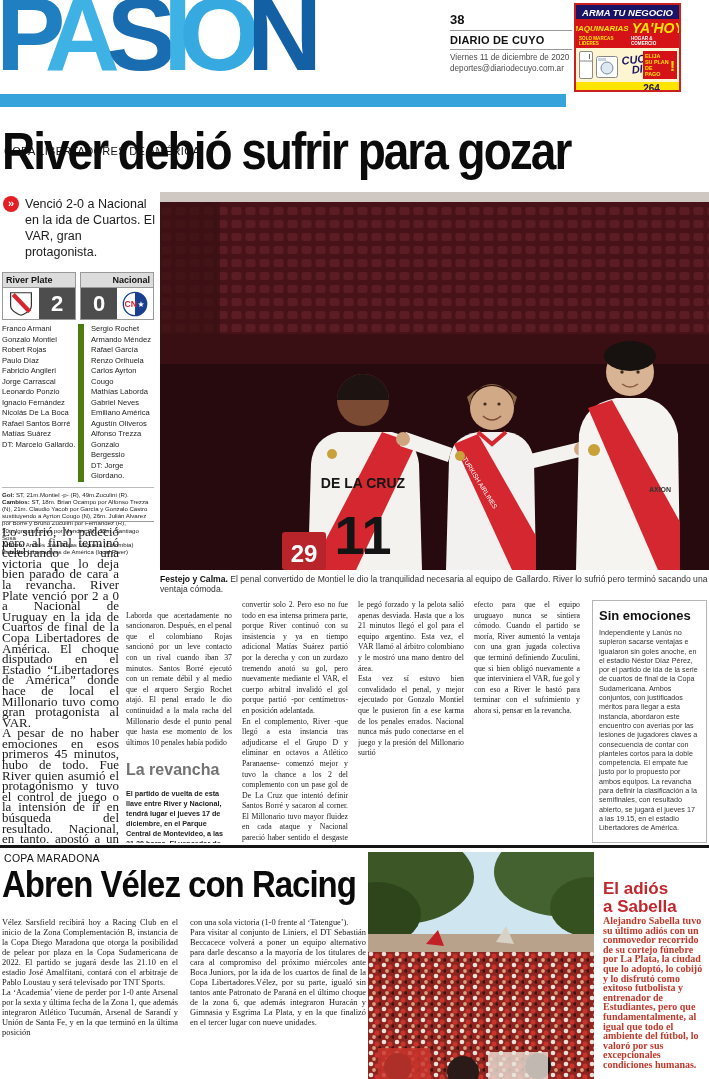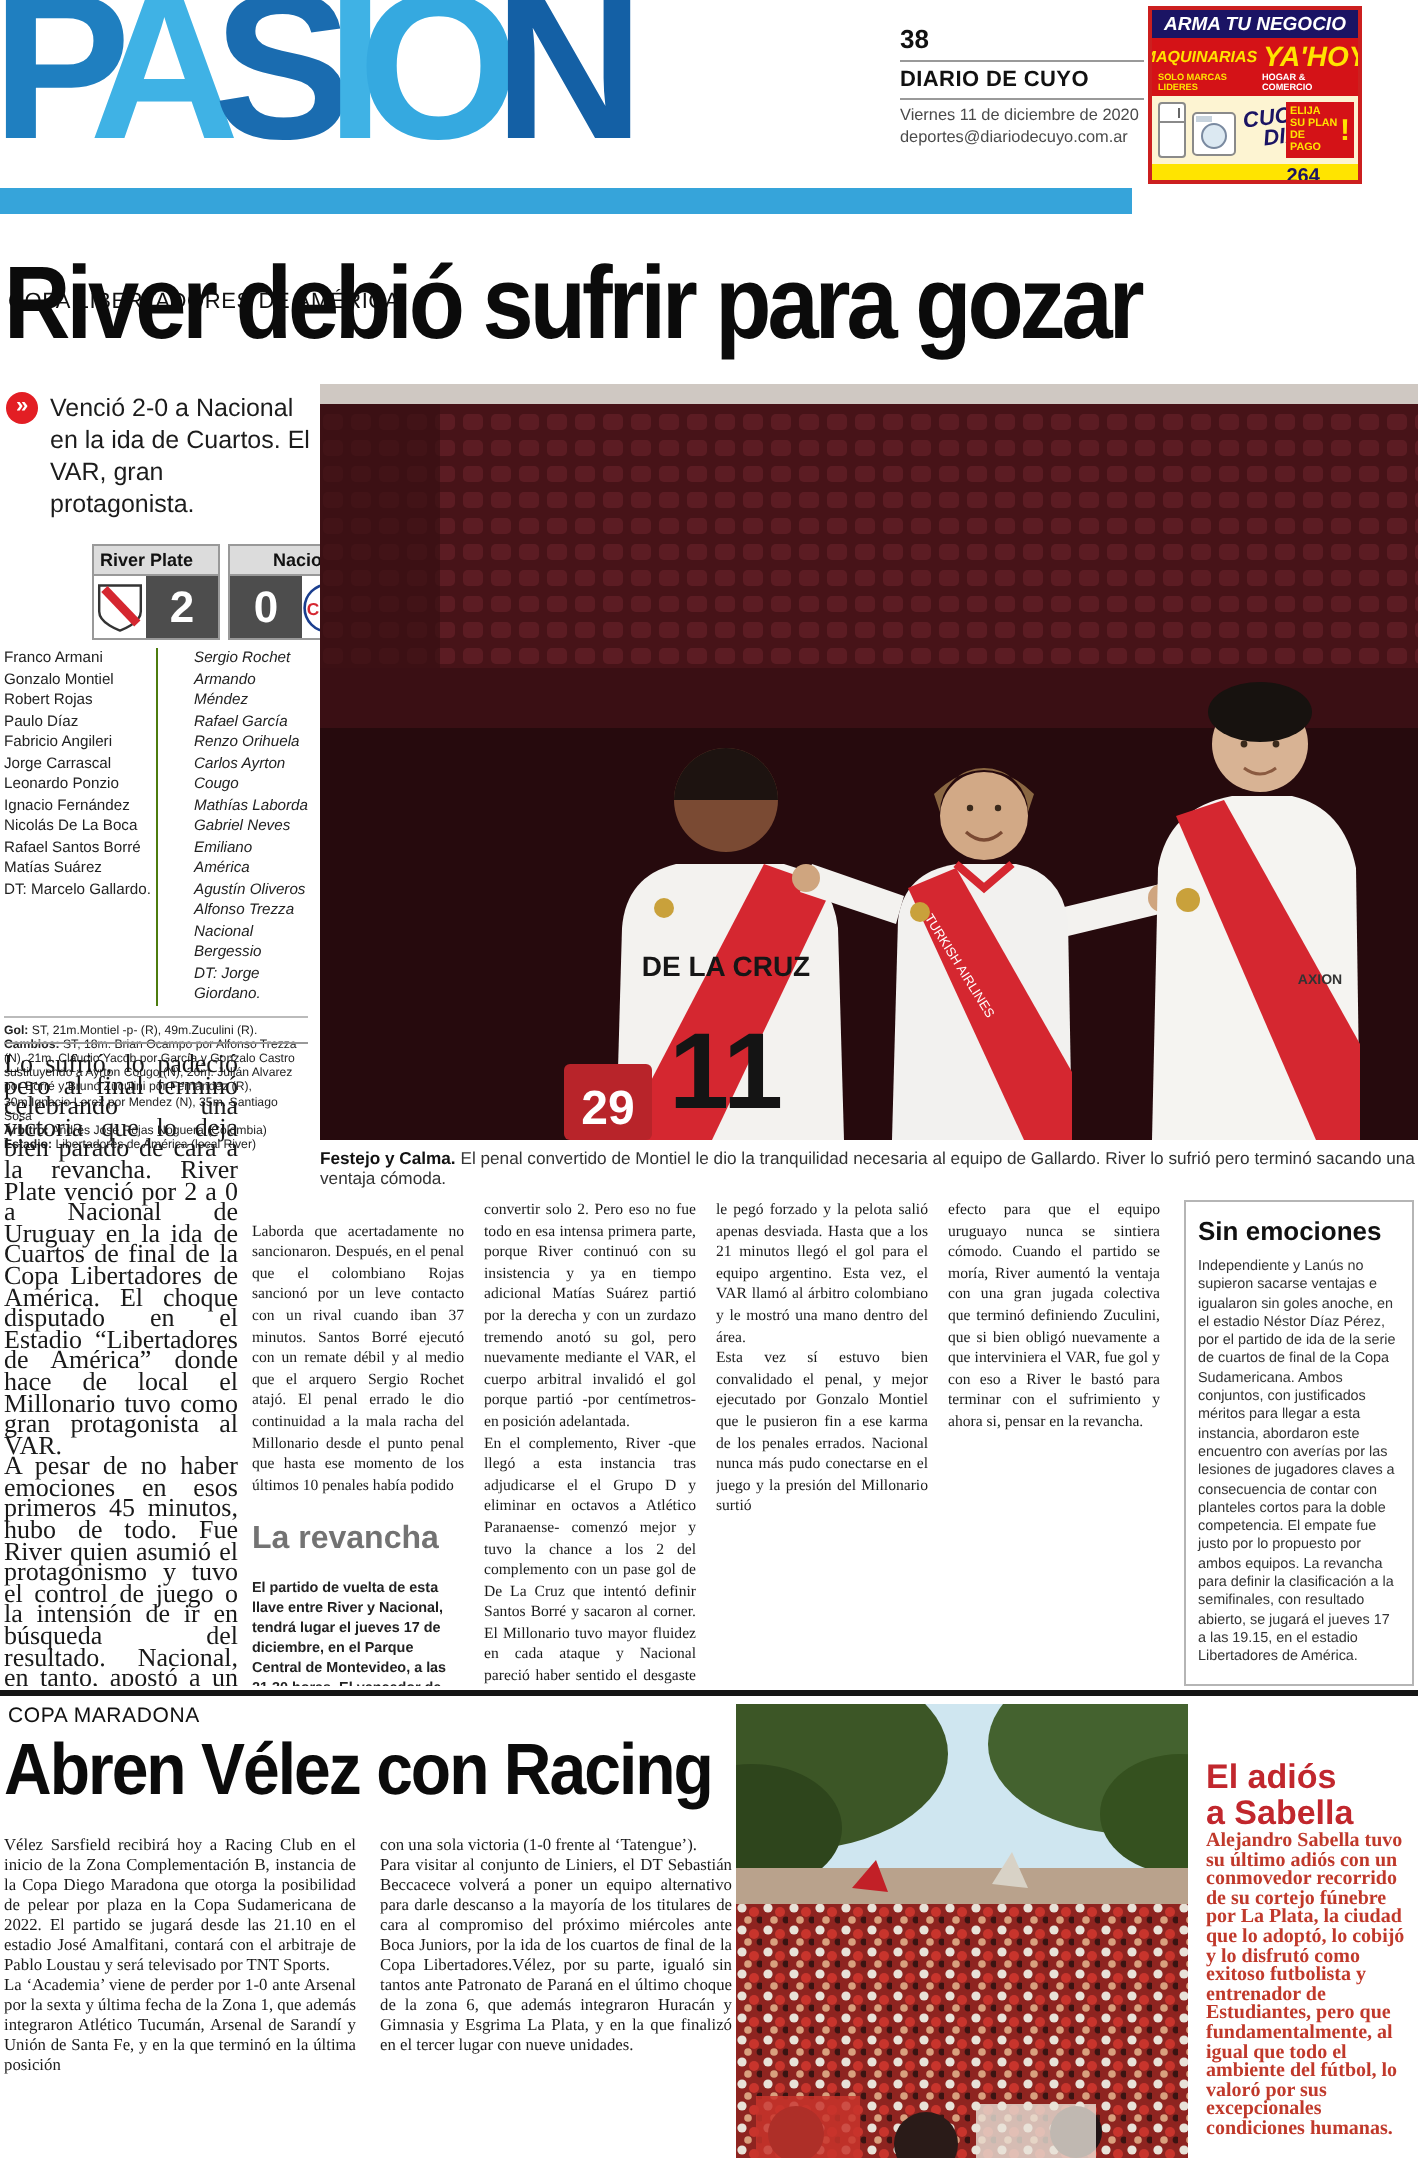--- a/index.html
+++ b/index.html
@@ -48,32 +48,32 @@
   #kicker1 { left:4px; top:116px; font-size:11px; letter-spacing:.3px; color:#101010;margin-top:29px; }
   #headline1 { left:2px; top:121px; font-size:46px; font-weight:bold; color:#0b0b0b;
                letter-spacing:-2px; white-space:nowrap; transform:scaleY(1.12);
                transform-origin:0 0; }
   #deck { left:3px; top:196px; width:152px; display:flex; gap:6px; }
   .chev { width:16px; height:16px; border-radius:50%; background:#e31e24; color:#fff;
           font-weight:bold; font-size:11px; text-align:center; line-height:15px; flex:none; }
   .deck-text { font-size:12.5px; line-height:16px; color:#1c1c1c; }
 
   #scoreboard { left:2px; top:272px; width:152px; }
-  .teams { display:flex; gap:4px;margin-left:44px; }
+  .teams { display:flex; gap:4px; }
   .tbox { width:74px; border:1px solid #999; background:#fff; }
   .thead { background:#dcdcdc; font-size:9px; font-weight:bold; color:#111;
            padding:2px 3px; border-bottom:1px solid #999; }
   .thead.right { text-align:right; }
   .tscore { height:31px; display:flex; align-items:center; }
   .num { width:36px; height:31px; background:#4d4d4d; color:#fff; font-size:22px;
          font-weight:bold; display:flex; align-items:center; justify-content:center; }
   .tlogo { flex:1; display:flex; justify-content:center; }
   .players { display:flex; margin-top:4px; }
   .pcol { width:50%; font-size:7.6px; line-height:10.5px; color:#222; }
-  .pcol.away { border-left:1px solid #4d7c0f; padding-left:18px;font-style:italic; }
+  .pcol.away { border-left:6px solid #4d7c0f; padding-left:7px; }
   #details { margin-top:5px; border-top:1px solid #bbb; padding-top:3px;
              font-size:6.1px; line-height:7.2px; color:#222; }
   #details b { font-weight:bold; }
   #railrule { left:2px; top:521px; width:152px; border-top:1px solid #999; }
 
   #photo1 { left:160px; top:192px; width:549px; height:378px; }
   #caption1 { left:160px; top:574px; width:549px; font-size:8.6px; color:#333;
               line-height:10px; }
   #caption1 b { color:#111; }
 
@@ -220,21 +220,21 @@
         <div>Sergio Rochet</div>
         <div>Armando Méndez</div>
         <div>Rafael García</div>
         <div>Renzo Orihuela</div>
         <div>Carlos Ayrton Cougo</div>
         <div>Mathías Laborda</div>
         <div>Gabriel Neves</div>
         <div>Emiliano América</div>
         <div>Agustín Oliveros</div>
         <div>Alfonso Trezza</div>
-        <div>Nacional Bergessio</div>
+        <div>Gonzalo Bergessio</div>
         <div>DT: Jorge Giordano.</div>
       </div>
   </div>
   <div id="details">
     <div><b>Gol:</b> <span>ST, 21m.Montiel -p- (R), 49m.Zuculini (R).</span></div>
     <div><b>Cambios:</b> <span>ST, 18m. Brian Ocampo por Alfonso Trezza (N), 21m. Claudio Yacob por García y Gonzalo Castro sustituyendo a Ayrton Cougo (N), 26m. Julián Alvarez por Borré y Bruno Zuculini por Fernández (R), 30m.Ignacio Lorez por Mendez (N), 35m. Santiago Sosa</span></div>
     <div><b>Árbitro:</b> <span>Andrés José Rojas Noguera (Colombia)</span></div>
     <div><b>Estadio:</b> <span>Libertadores de América (local River)</span></div>
   </div>
 </div>

